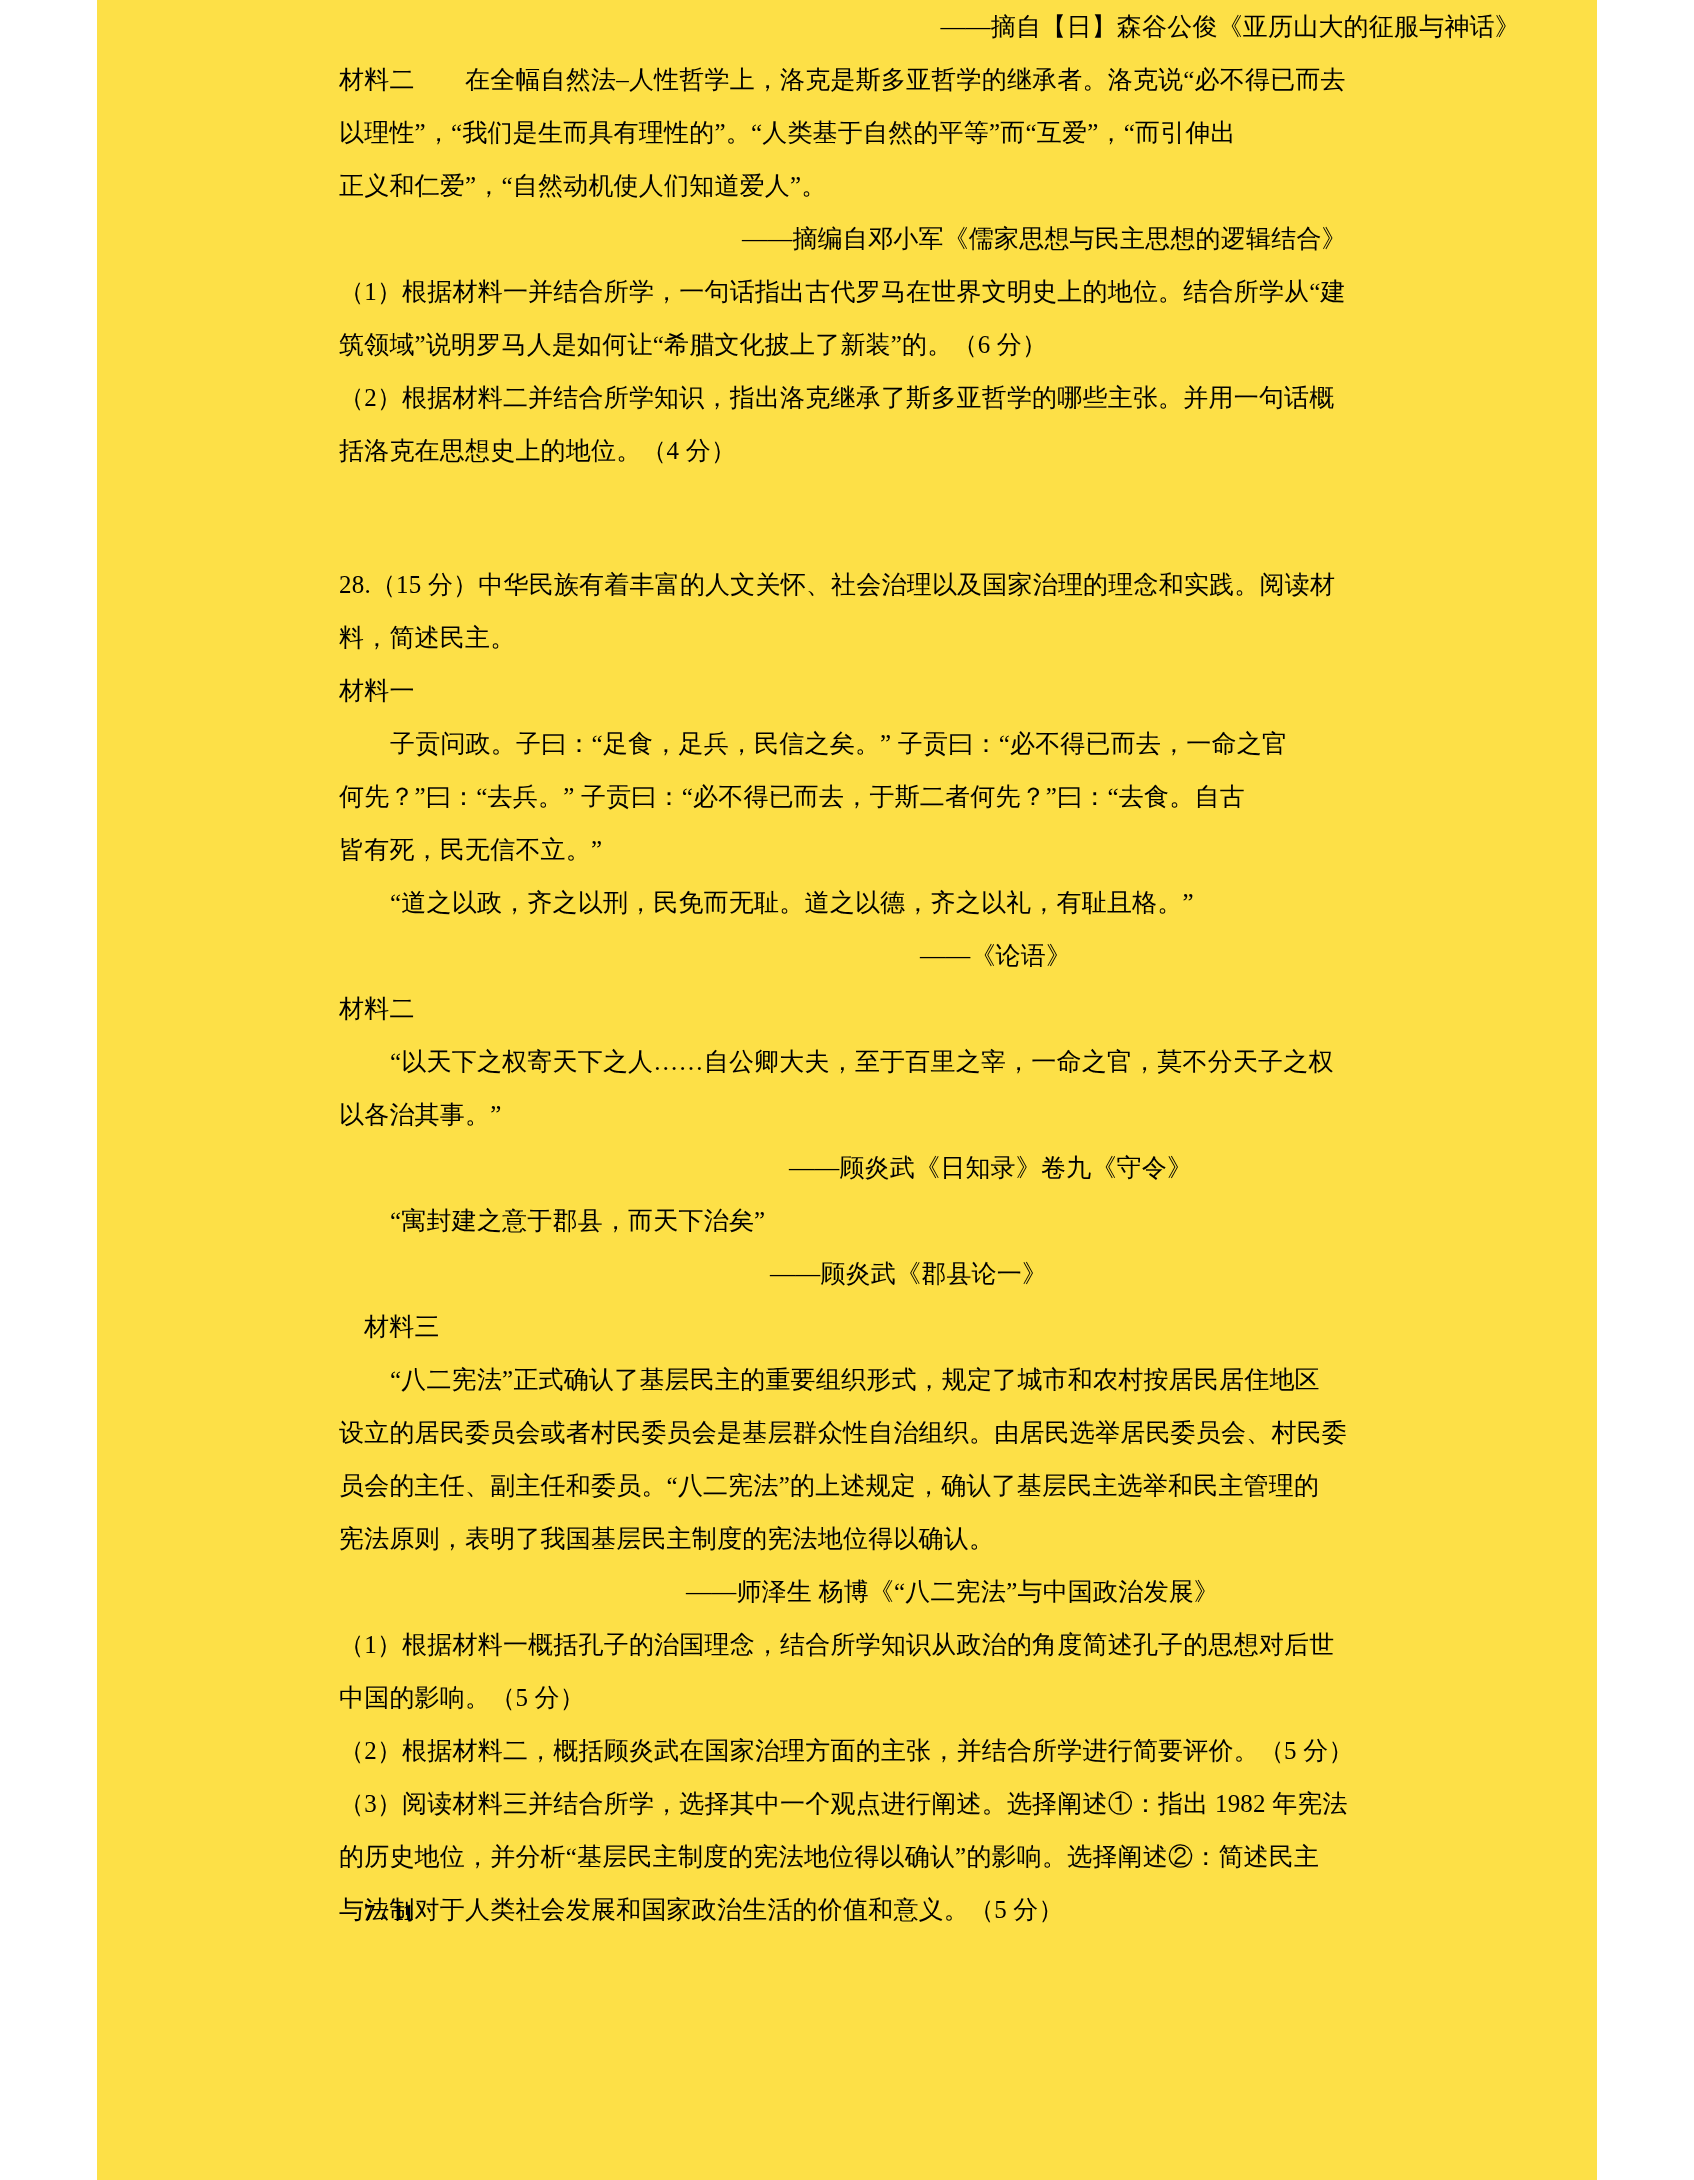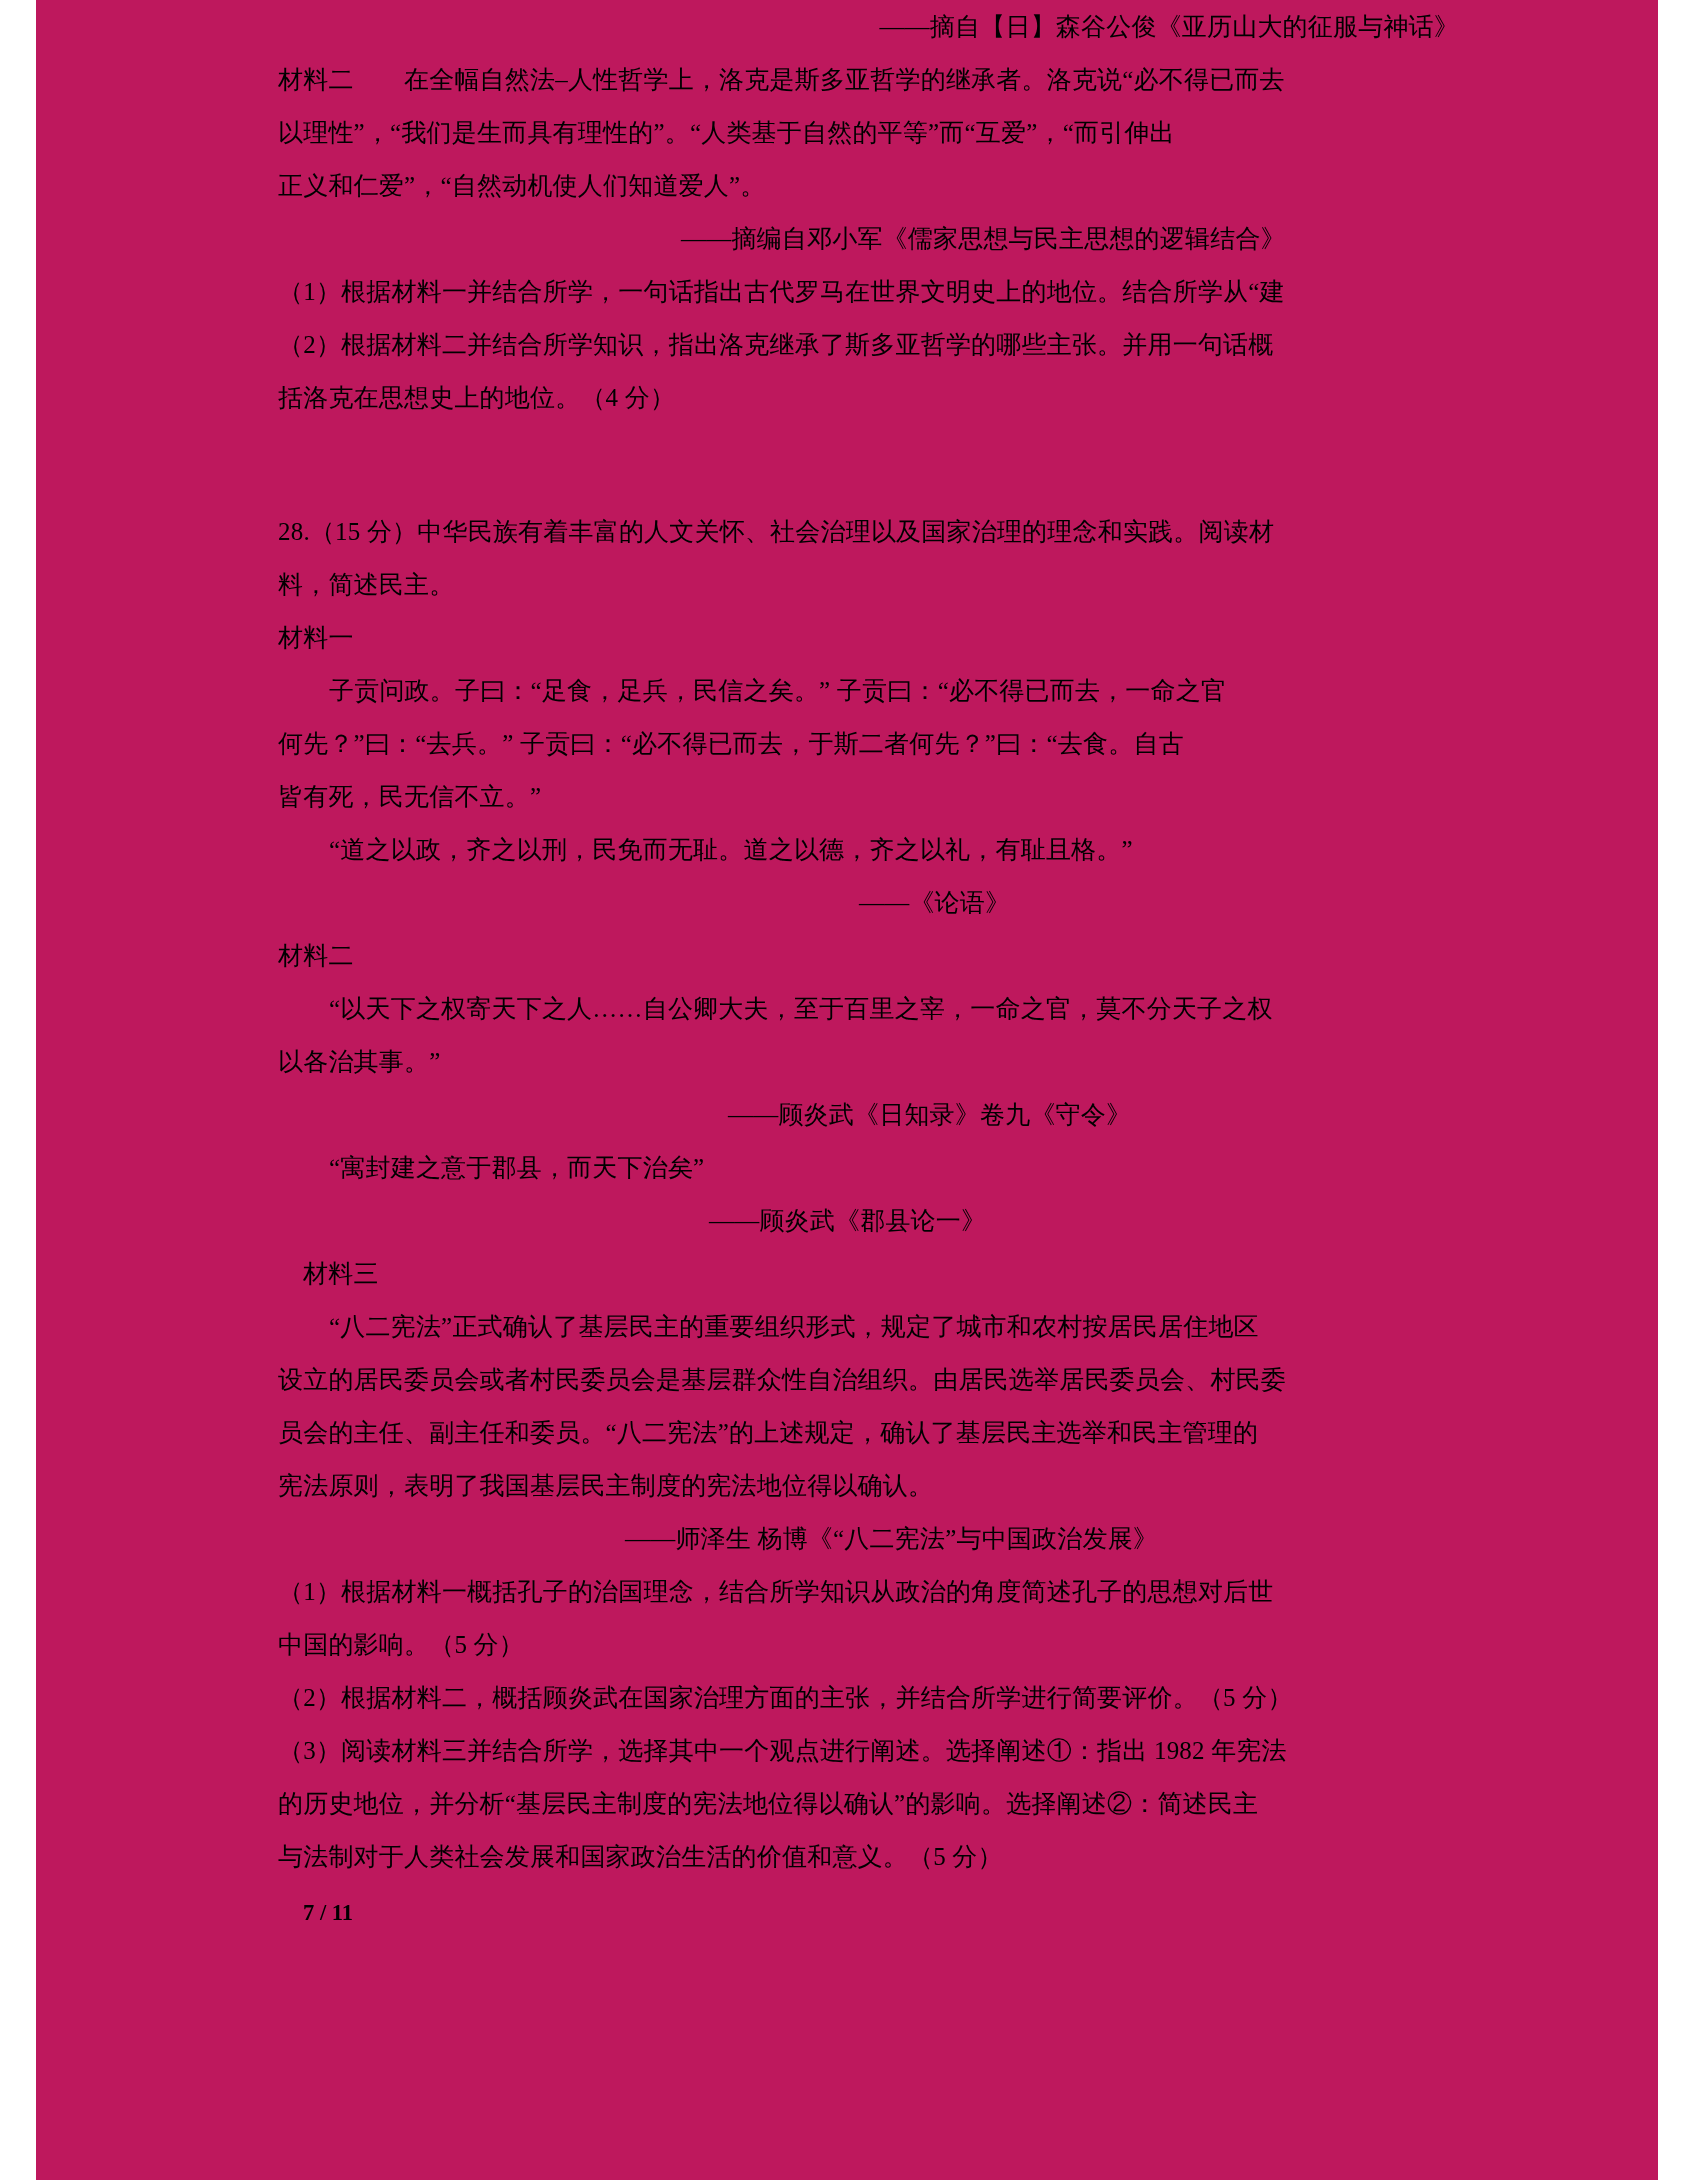--- a/index.html
+++ b/index.html
@@ -6,24 +6,24 @@
     margin: 0;
     padding: 0;
     background: #ffffff;
   }
   body {
     font-family: "Liberation Serif", "DejaVu Serif", serif;
     color: #000000;
   }
   .page {
     position: relative;
-    width: 1622px;
+    width: 1500px;
     min-height: 2180px;
     margin: 0 auto;
-    background: #be185d;
+    background: #fde047;
     box-sizing: border-box;
     padding: 0;
   }
   .content {
     position: absolute;
     left: 242px;
     top: 0;
     width: 1218px;
   }
   .line {
@@ -62,20 +62,21 @@
 
     <div class="line center-right">——摘自【日】森谷公俊《亚历山大的征服与神话》</div>
 
     <div class="line"><span>材料二</span>　　<span>在全幅自然法–人性哲学上，洛克是斯多亚哲学的继承者。洛克说“必不得已而去</span></div>
     <div class="line">以理性”，“我们是生而具有理性的”。“人类基于自然的平等”而“互爱”，“而引伸出</div>
     <div class="line">正义和仁爱”，“自然动机使人们知道爱人”。</div>
 
     <div class="line src-a">——摘编自邓小军《儒家思想与民主思想的逻辑结合》</div>
 
     <div class="line">（1）根据材料一并结合所学，一句话指出古代罗马在世界文明史上的地位。结合所学从“建</div>
+    <div class="line">筑领域”说明罗马人是如何让“希腊文化披上了新装”的。（6 分）</div>
     <div class="line">（2）根据材料二并结合所学知识，指出洛克继承了斯多亚哲学的哪些主张。并用一句话概</div>
     <div class="line">括洛克在思想史上的地位。（4 分）</div>
 
     <div class="blockgap-lg"></div>
 
     <div class="line">28.（15 分）中华民族有着丰富的人文关怀、社会治理以及国家治理的理念和实践。阅读材</div>
     <div class="line">料，简述民主。</div>
 
     <div class="line">材料一</div>
     <div class="line indent-2">子贡问政。子曰：“足食，足兵，民信之矣。” 子贡曰：“必不得已而去，一命之官</div>

